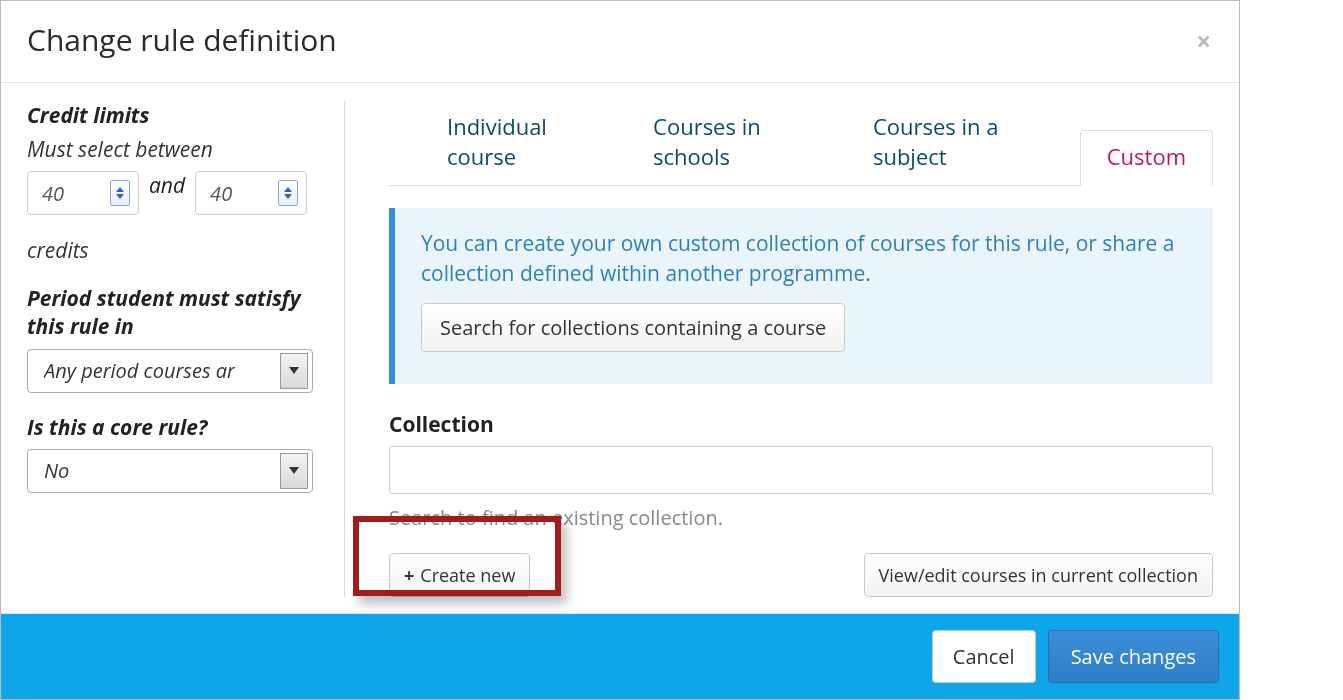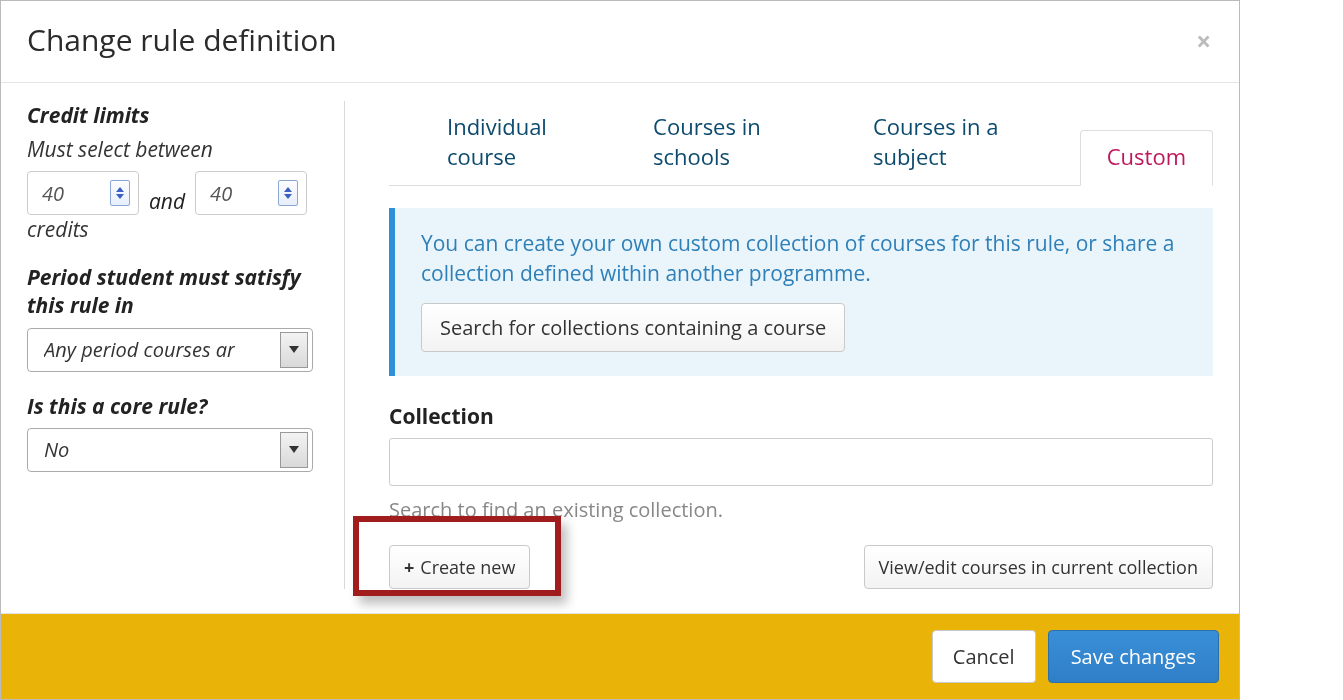--- a/index.html
+++ b/index.html
@@ -18,21 +18,21 @@
     display:flex; padding:18px 26px 0 26px;
   }
   .left-col {
     width:318px; flex:0 0 318px; padding-right:26px; border-right:1px solid #d9d9d9;font-style:italic;
   }
   .right-col {
     flex:1; padding-left:44px;
   }
   .section-label { font-size:21px; font-weight:700; margin:0 0 6px 0; }
   .sub-text { font-size:21px; color:#333; margin:0 0 8px 0; }
-  .row-inline { display:flex; align-items:flex-end; gap:10px; margin-bottom:0;}
+  .row-inline { display:flex; align-items:flex-start; gap:10px; margin-bottom:21px;}
   .num-input {
     width:112px; height:44px; border:1px solid #ccc; border-radius:4px; display:flex; align-items:center; justify-content:space-between; padding:0 8px 0 14px; background:#fff;
   }
   .num-val { font-size:20px; color:#555; }
   .spin {
     width:20px; height:26px; display:flex; flex-direction:column; justify-content:center; align-items:center;
     border:1px solid #8aa7d6; border-radius:2px; background:linear-gradient(#fdfdff,#e7eefc);
   }
   .spin-tri { width:0;height:0;border-left:4px solid transparent;border-right:4px solid transparent; }
   .spin-up { border-bottom:5px solid #3a5fbf; margin-bottom:2px;}
@@ -50,21 +50,21 @@
 
   .tabs { display:flex; align-items:flex-end; border-bottom:1px solid #ddd; padding-left:32px; }
   .tab {
     font-size:22px; color:#0c4a6e; padding:10px 26px 14px 26px; cursor:pointer;
   }
   .tab.active {
     color:#be185d; border:1px solid #ddd; border-bottom:1px solid #fff; border-radius:4px 4px 0 0; margin-bottom:-1px; background:#fff;
   }
 
   .info-panel {
-    background:#e9f5fb; border-left:6px solid #2f8fd8; padding:20px 26px 24px 26px; margin-top:22px;
+    background:#e9f5fb; border-left:6px solid #2f8fd8; padding:20px 26px 32px 26px; margin-top:22px;
   }
   .info-text { color:#2f7fb8; font-size:21px; line-height:1.45; margin:0 0 14px 0; }
   .btn {
     display:inline-flex; align-items:center; gap:6px; background:linear-gradient(#ffffff,#f3f3f3); border:1px solid #c9c9c9; border-radius:4px; padding:10px 18px; font-size:20px; color:#333; cursor:pointer;
   }
   .btn-small { font-size:18px; padding:9px 14px; }
 
   .collection-label { font-size:21px; font-weight:700; margin:26px 0 8px 0; }
   .text-input {
     width:100%; height:48px; border:1px solid #ccc; border-radius:3px; background:#fff;
@@ -72,21 +72,21 @@
   .hint { color:#888; font-size:20px; margin:10px 0 22px 0; }
 
   .collection-actions { display:flex; justify-content:space-between; align-items:center; }
 
   .highlight-box {
     position:absolute; border:6px solid #a11d1d; box-shadow:6px 8px 10px rgba(0,0,0,.25);
     left:352px; top:515px; width:208px; height:80px; pointer-events:none;
   }
 
   .footer {
-    position:absolute; bottom:0; left:0; right:0; border-top:1px solid #e5e5e5; padding:16px 20px; display:flex; justify-content:flex-end; gap:12px; background:#eab308;
+    position:absolute; bottom:0; left:0; right:0; border-top:1px solid #e5e5e5; padding:16px 20px; display:flex; justify-content:flex-end; gap:12px; background:#0ea5e9;
   }
   .btn-default {
     background:#fff; border:1px solid #c9c9c9; border-radius:4px; padding:12px 20px; font-size:20px; color:#333; cursor:pointer;
   }
   .btn-primary {
     background:linear-gradient(#398fd8,#2f7fc7); border:1px solid #2a6fae; color:#fff; border-radius:4px; padding:12px 22px; font-size:20px; cursor:pointer;
   }
   .plus-icon { font-weight:700; font-size:18px; }
 </style>
 </head>

